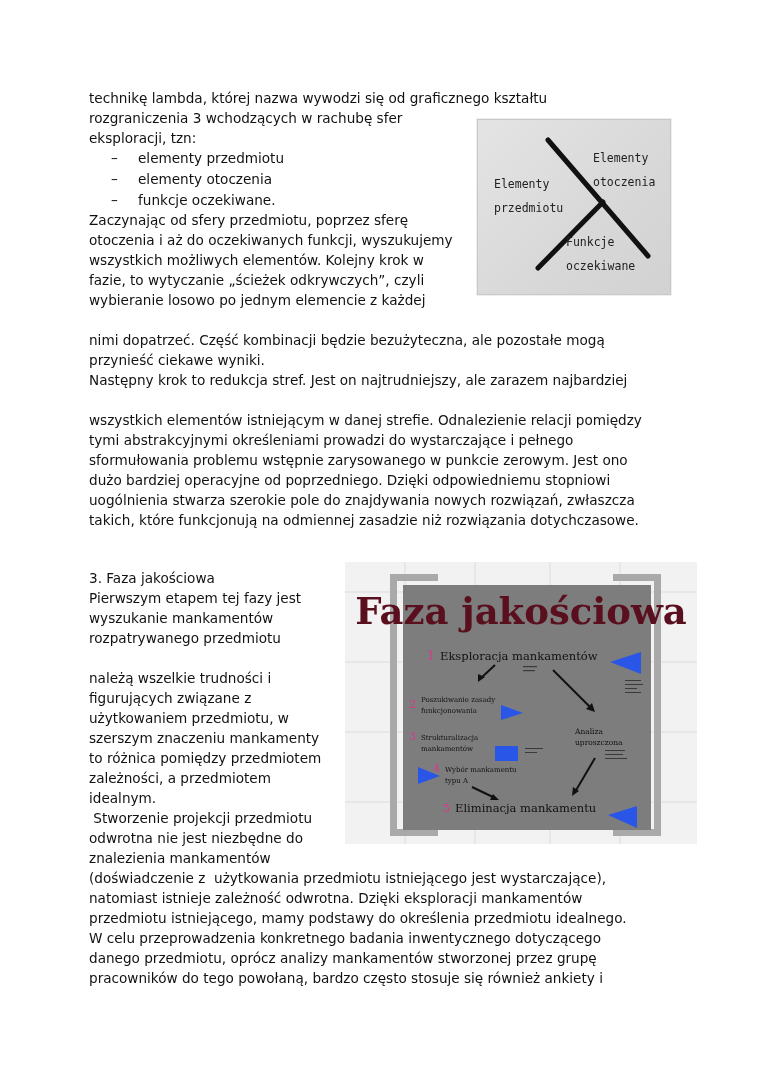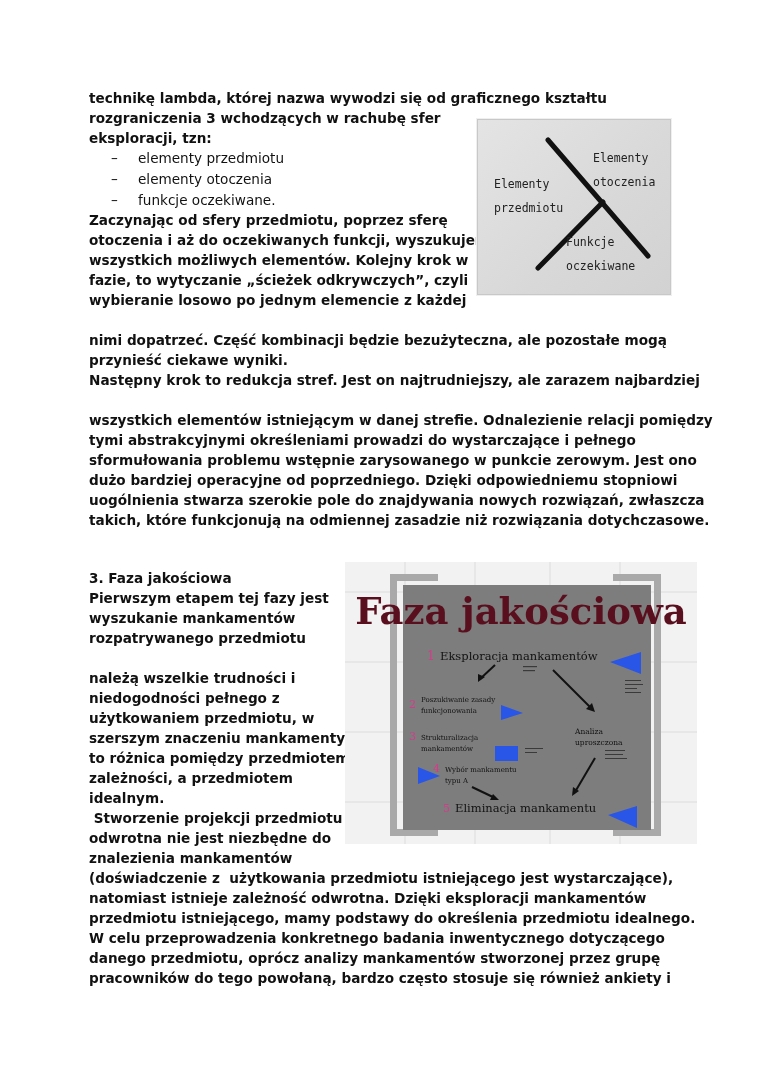--- a/index.html
+++ b/index.html
@@ -1,22 +1,22 @@
 <!DOCTYPE html>
 <html><head>
 <meta charset="utf-8">
 <style>
   html, body { margin:0; padding:0; background:#ffffff; }
   body { width:760px; height:1075px; position:relative; overflow:hidden;
          font-family:"DejaVu Sans", sans-serif; color:#111; }
   .page { position:absolute; left:0; top:0; width:760px; height:1075px; background:#fff; }
-  .line { position:absolute; left:89px; font-size:13.6px; line-height:19.6px; white-space:nowrap; letter-spacing:0;font-weight:bold; }
+  .line { position:absolute; left:89px; font-size:13.6px; line-height:19.6px; white-space:nowrap; letter-spacing:0; }
   .bullet-dash { position:absolute; left:111px; font-size:13.6px; line-height:19.6px; }
   .bullet-text { position:absolute; left:138px; font-size:13.6px; line-height:19.6px; white-space:nowrap; }
-  .heading { font-weight:bold; }
+  .heading { font-weight:normal; }
 
   
   .lambda-fig { position:absolute; left:477px; top:119px; width:192px; height:174px;
     background:linear-gradient(135deg,#e4e4e4 0%,#d8d8d8 60%,#d2d2d2 100%);
     border:1px solid #c8c8c8; box-shadow:0 0 0 1px #efefef; }
   .lambda-fig svg { position:absolute; left:0; top:0; }
   .hand { font-family:"DejaVu Sans Mono", monospace; font-size:11.5px; fill:#222; }
 
   
   .prezi-fig { position:absolute; left:345px; top:562px; width:352px; height:282px; background:#f2f2f2; }
@@ -54,21 +54,21 @@
   <div class="line" style="top:451px">sformułowania problemu wstępnie zarysowanego w punkcie zerowym. Jest ono</div>
   <div class="line" style="top:471px">dużo bardziej operacyjne od poprzedniego. Dzięki odpowiedniemu stopniowi</div>
   <div class="line" style="top:491px">uogólnienia stwarza szerokie pole do znajdywania nowych rozwiązań, zwłaszcza</div>
   <div class="line" style="top:511px">takich, które funkcjonują na odmiennej zasadzie niż rozwiązania dotychczasowe.</div>
 
   <div class="line heading" style="top:569px">3. Faza jakościowa</div>
   <div class="line" style="top:589px">Pierwszym etapem tej fazy jest</div>
   <div class="line" style="top:609px">wyszukanie mankamentów</div>
   <div class="line" style="top:629px">rozpatrywanego przedmiotu</div>
   <div class="line" style="top:669px">należą wszelkie trudności i</div>
-  <div class="line" style="top:689px">niedogodności pełnego z</div>
+  <div class="line" style="top:689px">figurujących związane z</div>
   <div class="line" style="top:709px">użytkowaniem przedmiotu, w</div>
   <div class="line" style="top:729px">szerszym znaczeniu mankamenty</div>
   <div class="line" style="top:749px">to różnica pomiędzy przedmiotem</div>
   <div class="line" style="top:769px">zależności, a przedmiotem</div>
   <div class="line" style="top:789px">idealnym.</div>
   <div class="line" style="top:809px; white-space:pre"> Stworzenie projekcji przedmiotu</div>
   <div class="line" style="top:829px">odwrotna nie jest niezbędne do</div>
   <div class="line" style="top:849px">znalezienia mankamentów</div>
   <div class="line" style="top:869px; white-space:pre">(doświadczenie z  użytkowania przedmiotu istniejącego jest wystarczające),</div>
   <div class="line" style="top:889px">natomiast istnieje zależność odwrotna. Dzięki eksploracji mankamentów</div>

